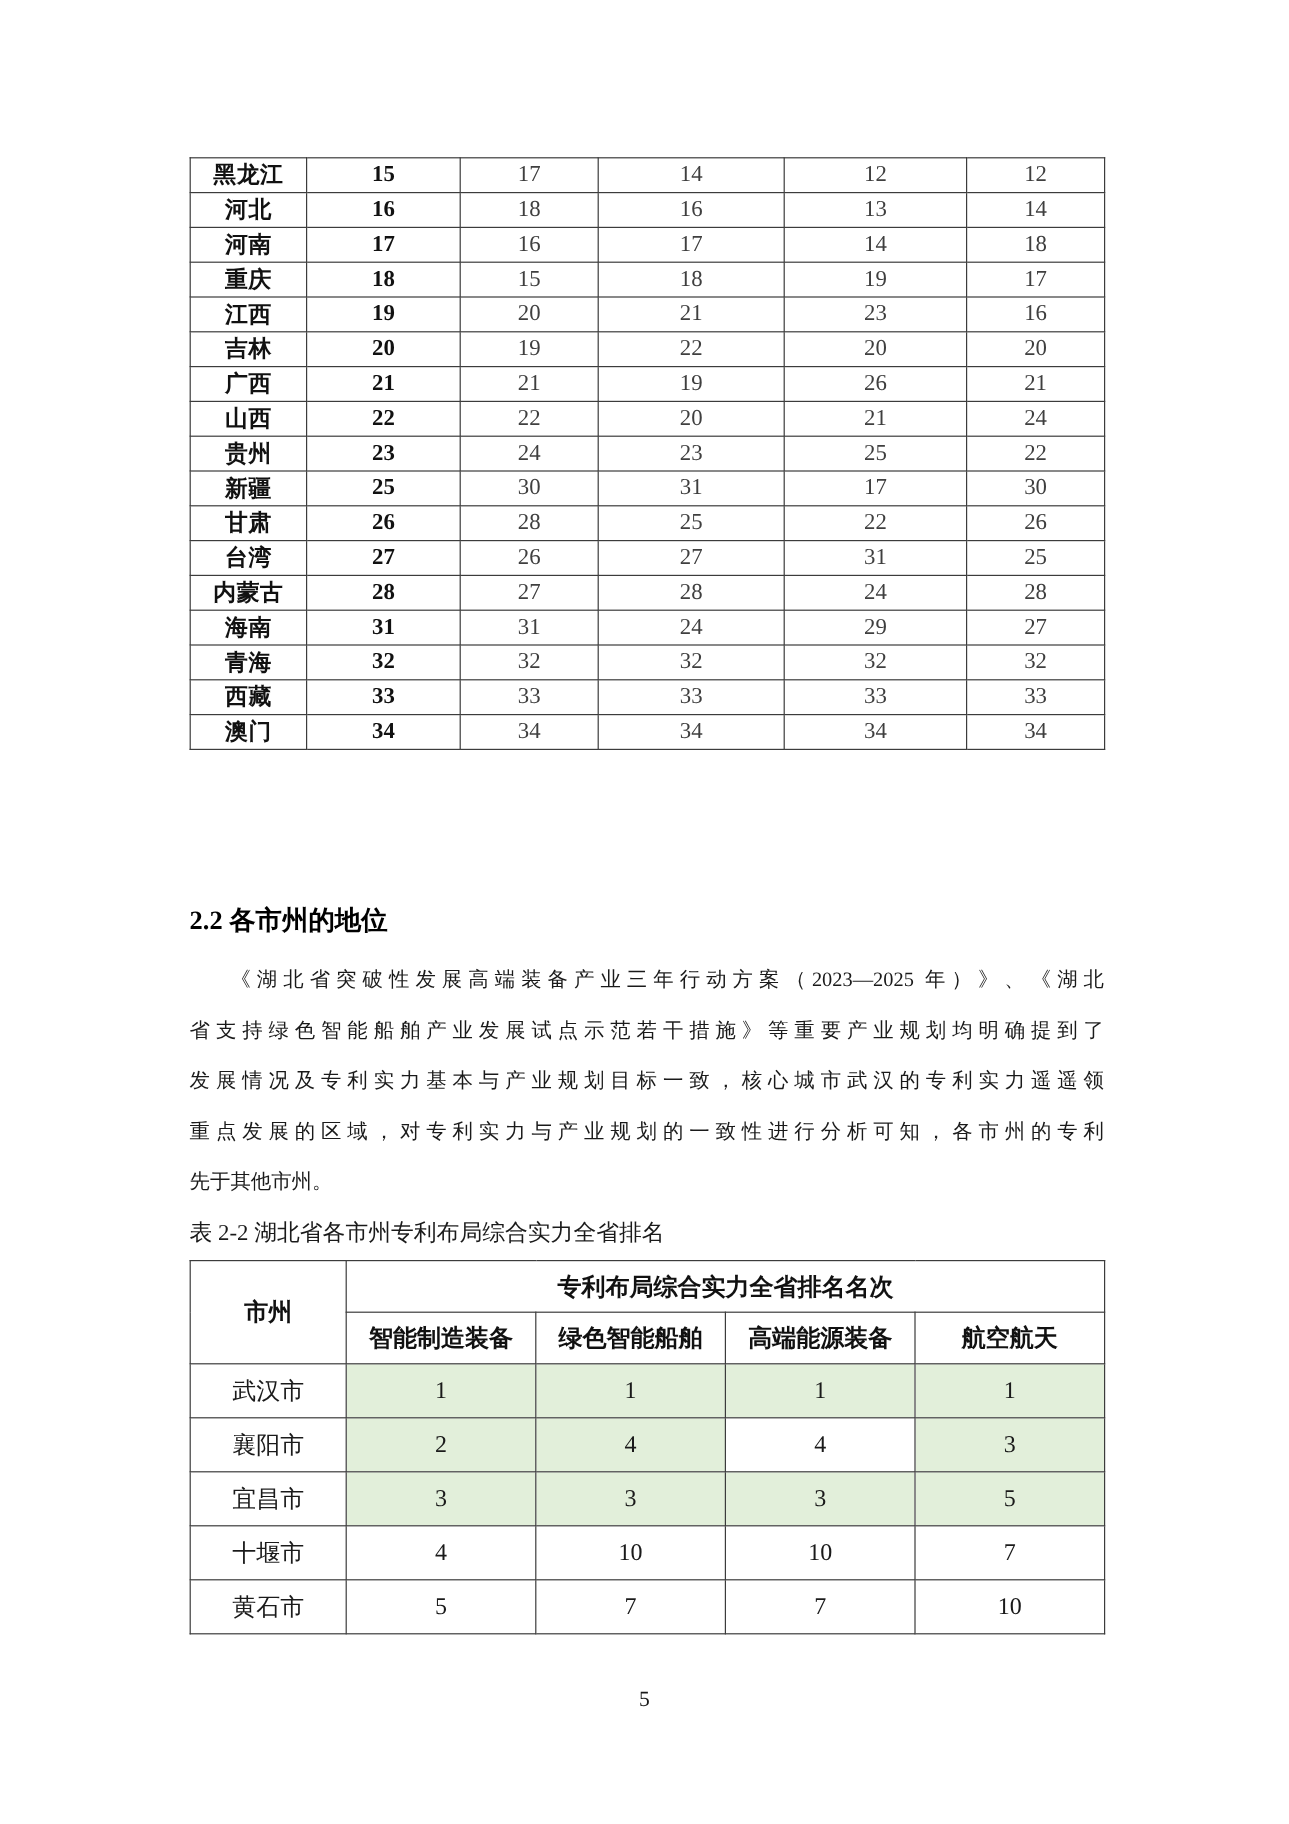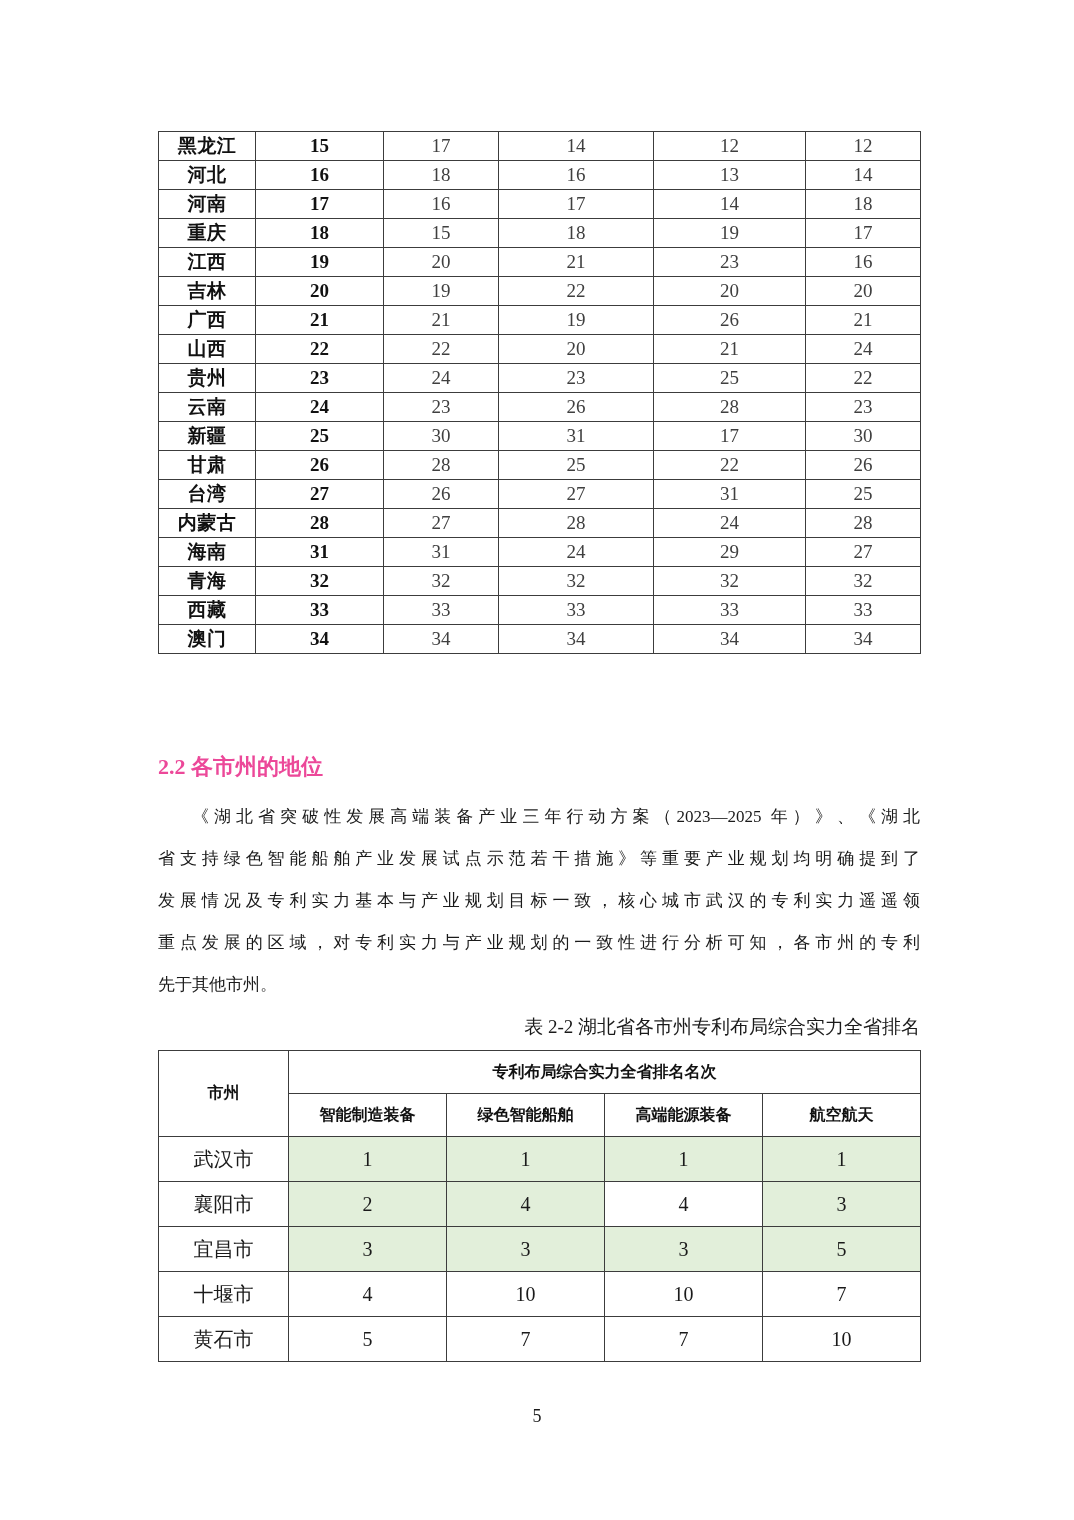--- a/index.html
+++ b/index.html
@@ -36,21 +36,21 @@
   table.t1 td.c-reg  { font-weight: normal; color: #3f3f3f; }
 
   
   .sec-heading {
     position: absolute;
     left: 158px;
     top: 752px;
     width: 762px;
     font-size: 22px;
     font-weight: bold;
-    color: #ec4899;
+    color: #000000;
   }
 
   
   .body-par {
     position: absolute;
     left: 158px;
     top: 796px;
     width: 762px;
     font-size: 17px;
     line-height: 42px;
@@ -59,42 +59,42 @@
   .body-par .pline { text-align: justify; text-align-last: justify; }
   .body-par .pline.first { text-indent: 2em; }
   .body-par .pline.last { text-align: left; text-align-last: left; }
 
   
   .t2-caption {
     position: absolute;
     left: 158px;
     top: 1014px;
     width: 762px;
-    text-align: right;
+    text-align: left;
     font-size: 19px;
     color: #1a1a1a;
   }
 
   
   table.t2 {
     position: absolute;
     left: 158px;
     top: 1050px;
     width: 762px;
     border-collapse: collapse;
     table-layout: fixed;
   }
   table.t2 th, table.t2 td {
     border: 1px solid #3c3c3c;
     text-align: center;
     vertical-align: middle;
     padding: 0;
     overflow: hidden;
   }
-  table.t2 th { font-size: 16px; font-weight: bold; color: #111; }
+  table.t2 th { font-size: 20px; font-weight: bold; color: #111; }
   table.t2 td { font-size: 20px; font-weight: normal; color: #1a1a1a; }
   table.t2 tr.hdr1 th { height: 42px; }
   table.t2 tr.hdr2 th { height: 42px; }
   table.t2 tbody td { height: 44px; }
 
   
   .page-num {
     position: absolute;
     left: 0;
     top: 1406px;
@@ -183,28 +183,20 @@
           <td class="c-reg">21</td>
           <td class="c-reg">24</td>
         </tr>
         <tr>
           <td class="c-prov">贵州</td>
           <td class="c-bold">23</td>
           <td class="c-reg">24</td>
           <td class="c-reg">23</td>
           <td class="c-reg">25</td>
           <td class="c-reg">22</td>
-        </tr>
-        <tr>
-          <td class="c-prov">云南</td>
-          <td class="c-bold">24</td>
-          <td class="c-reg">23</td>
-          <td class="c-reg">26</td>
-          <td class="c-reg">28</td>
-          <td class="c-reg">23</td>
         </tr>
         <tr>
           <td class="c-prov">新疆</td>
           <td class="c-bold">25</td>
           <td class="c-reg">30</td>
           <td class="c-reg">31</td>
           <td class="c-reg">17</td>
           <td class="c-reg">30</td>
         </tr>
         <tr>

